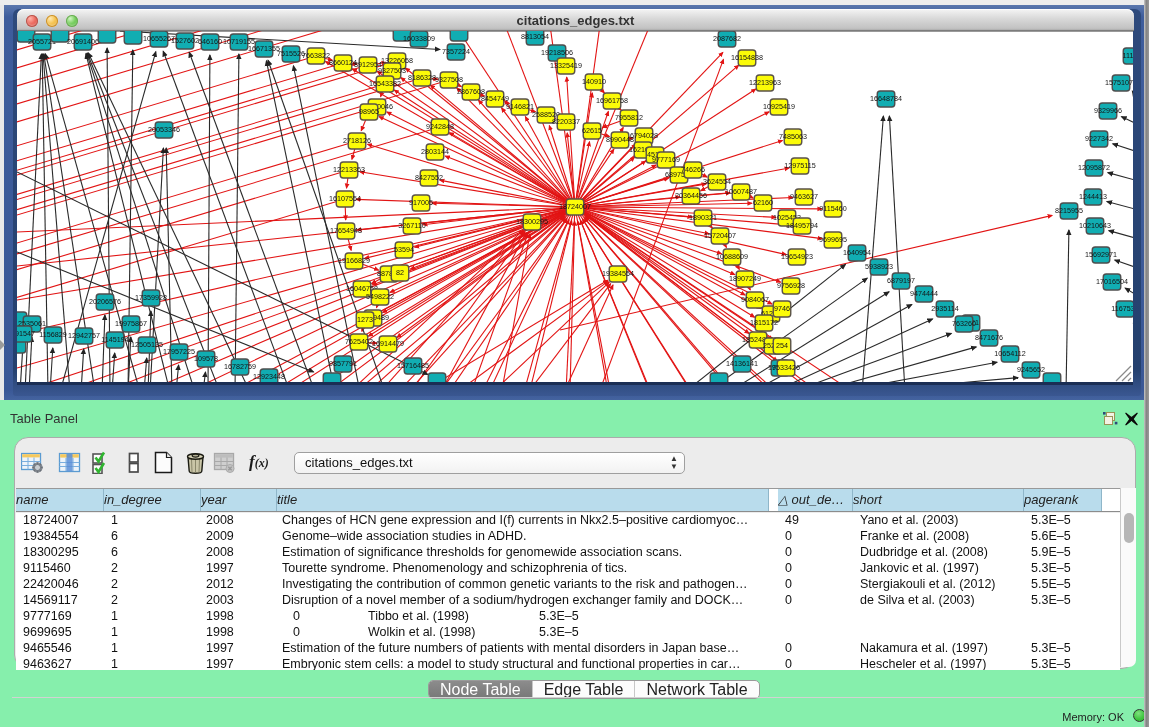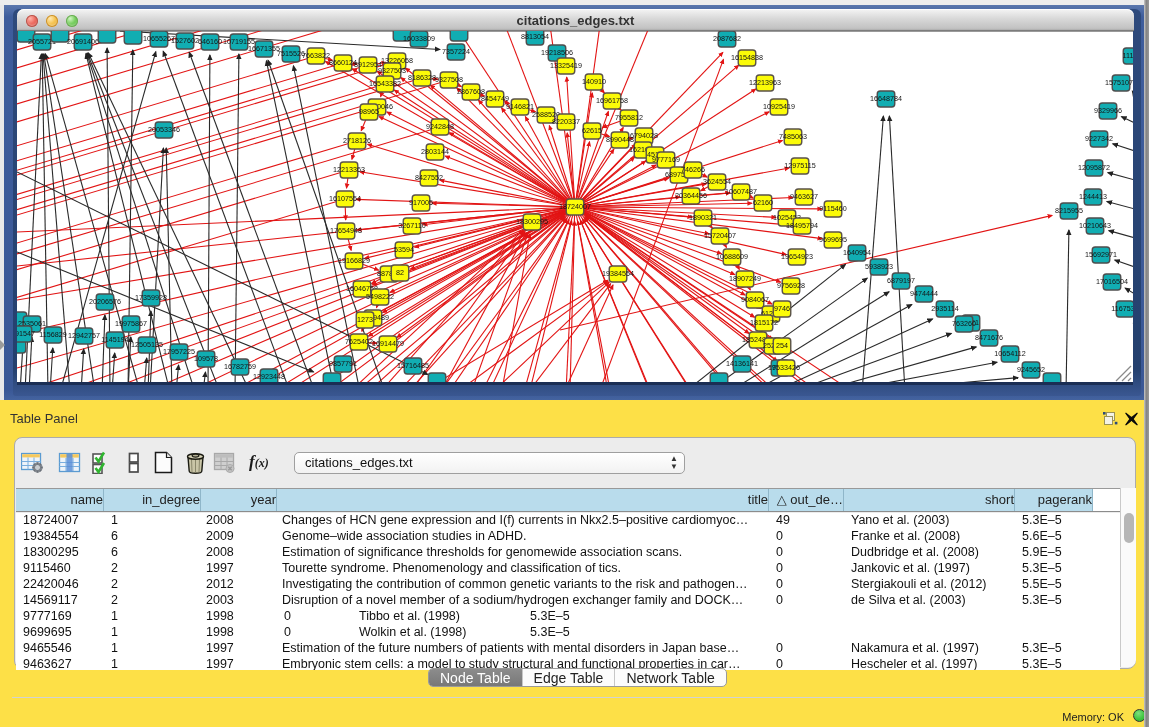--- a/index.html
+++ b/index.html
@@ -13,54 +13,54 @@
   background:linear-gradient(#f5f5f5, #d9d9d9 45%, #c2c2c2 92%, #adadad);
   border-bottom:1px solid #7c7c7c;
   box-shadow: inset 0 1px 0 #fdfdfd; }
 .titlebar .title { position:absolute; left:0; right:0; top:4px; text-align:center;
   font-size:13px; font-weight:bold; color:#333; }
 .tl { position:absolute; top:6px; width:12px; height:12px; border-radius:50%; }
 .tl.r { left:9px; background:radial-gradient(circle at 35% 30%, #ffb3a9, #ec6b60 45%, #d3473c); box-shadow:inset 0 0 0 1px #b5554c, inset 0 -2px 2px rgba(255,255,255,.35);}
 .tl.y { left:29px; background:radial-gradient(circle at 35% 30%, #ffe9b3, #f5c350 45%, #dfa533); box-shadow:inset 0 0 0 1px #c98f2d, inset 0 -2px 2px rgba(255,255,255,.35);}
 .tl.g { left:49px; background:radial-gradient(circle at 35% 30%, #d2f5c3, #76ce5e 45%, #52b43a); box-shadow:inset 0 0 0 1px #6aaa53, inset 0 -2px 2px rgba(255,255,255,.35);}
 .canvas { position:absolute; left:17px; top:31px; width:1116px; height:351px; background:#fff; overflow:hidden; }
-.panel { position:absolute; left:0; top:400px; width:1149px; height:327px; background:#fde047; }
+.panel { position:absolute; left:0; top:400px; width:1149px; height:327px; background:#86efac; }
 .panel .ptitle { position:absolute; left:10px; top:11px; font-size:13px; color:#333; }
 .pfloat { position:absolute; left:1102px; top:11px; }
 .pclose { position:absolute; left:1124px; top:12px; }
 .container { position:absolute; left:14px; top:37px; width:1122px; height:232px;
-  background:#ececec; border:1px solid #ababab; border-radius:8px; }
+  background:#ececec; border:1px solid #ababab; border-radius:14px; }
 .toolbar { position:absolute; left:0; top:0; height:48px; width:100%; }
 .toolbar .ti { position:absolute; top:13px; }
 .combo { position:absolute; left:279px; top:14px; width:391px; height:22px;
   background:linear-gradient(#ffffff,#f2f2f2); border:1px solid #9f9f9f; border-radius:5px;
   font-size:13px; color:#111; line-height:20px; padding-left:10px; }
 .combo .arr { position:absolute; right:6px; top:2px; font-size:8px; color:#333; line-height:8px; }
 .thead { position:absolute; left:1px; top:50px; height:24px; width:1104px; display:flex;
   background:#fff; border-top:1px solid #999; border-bottom:1px solid #8c8c8c; }
 .thead div { background:#b9dcec; border-right:1px solid #8fb6c9; font-size:13px; color:#222;
-  text-align:right; line-height:22px; overflow:hidden; white-space:nowrap; }
+  text-align:left; line-height:22px; overflow:hidden; white-space:nowrap;font-style:italic; }
 .tbody { position:absolute; left:1px; top:75px; width:1104px; height:157px; background:#fff;
   overflow:hidden; }
 .tr { display:flex; height:16px; font-size:12.5px; color:#111; white-space:nowrap; }
 .tr div { overflow:hidden; }
 .sbar { position:absolute; left:1105px; top:50px; bottom:1px; width:16px; background:#fafafa;
   border-left:1px solid #c9c9c9; border-radius:0 0 7px 0; }
 .thumb { position:absolute; left:3px; top:25px; width:10px; height:30px; background:#b6b6b6; border-radius:5px; }
 .c0 { width:88px; padding-left:7px; }
 .c1 { width:97px; padding-left:7px; }
 .c2 { width:76px; padding-left:5px; }
 .c3 { width:492px; padding-left:5px; }
-.c4 { width:75px; padding-left:7px; }
+.c4 { width:75px; padding-left:7px;margin-left:9px; }
 .c5 { width:171px; padding-left:7px; }
 .c6 { width:78px; padding-left:7px; }
 .thead .c0,.thead .c1,.thead .c2,.thead .c3,.thead .c4,.thead .c5,.thead .c6 { padding-left:0; }
-.tabs { position:absolute; left:428px; top:268px; height:19px; display:flex;
+.tabs { position:absolute; left:428px; top:280px; height:19px; display:flex;
   border:1px solid #9a9a9a; border-radius:5px; overflow:hidden; background:#fcfcfc;
-  font-size:14px; }
+  font-size:16px; }
 .tabs div { padding:0 11px; line-height:18px; color:#222; }
 .tabs .sel { background:linear-gradient(#8c8c8c,#787878); color:#fff; }
 .tabs .sep { padding:0; width:1px; background:#c7c7c7; }
 .status { position:absolute; left:0; top:297px; width:1149px; height:30px; border-top:1px solid #d2d2d2;margin-left:12px; }
 .mem { position:absolute; right:37px; top:13px; font-size:11px; color:#222; }
 .light { position:absolute; right:15px; top:11px; width:13px; height:13px; border-radius:50%;
   background:radial-gradient(circle at 40% 30%, #7fe07f, #3cc43c 60%, #2eb02e); border:1.5px solid #333; }
 .topstrip { position:absolute; left:0; top:0; width:1149px; height:5px; background:#ededed; }
 .rightbar { position:absolute; left:1144px; top:0; width:5px; height:727px;
   background:linear-gradient(90deg,#c9c9c9,#838383 45%,#9a9a9a); }
@@ -738,21 +738,21 @@
           <div class="c2">2008</div>
           <div class="c3">Estimation of significance thresholds for genomewide association scans.</div>
           <div class="c4">0</div>
           <div class="c5">Dudbridge et al. (2008)</div>
           <div class="c6">5.9E–5</div>
         </div>
 <div class="tr">
           <div class="c0">9115460</div>
           <div class="c1">2</div>
           <div class="c2">1997</div>
-          <div class="c3">Tourette syndrome. Phenomenology and classification of tics.</div>
+          <div class="c3">Tourette syndrome. Phenomenology and schizophrenia of tics.</div>
           <div class="c4">0</div>
           <div class="c5">Jankovic et al. (1997)</div>
           <div class="c6">5.3E–5</div>
         </div>
 <div class="tr">
           <div class="c0">22420046</div>
           <div class="c1">2</div>
           <div class="c2">2012</div>
           <div class="c3">Investigating the contribution of common genetic variants to the risk and pathogen…</div>
           <div class="c4">0</div>

